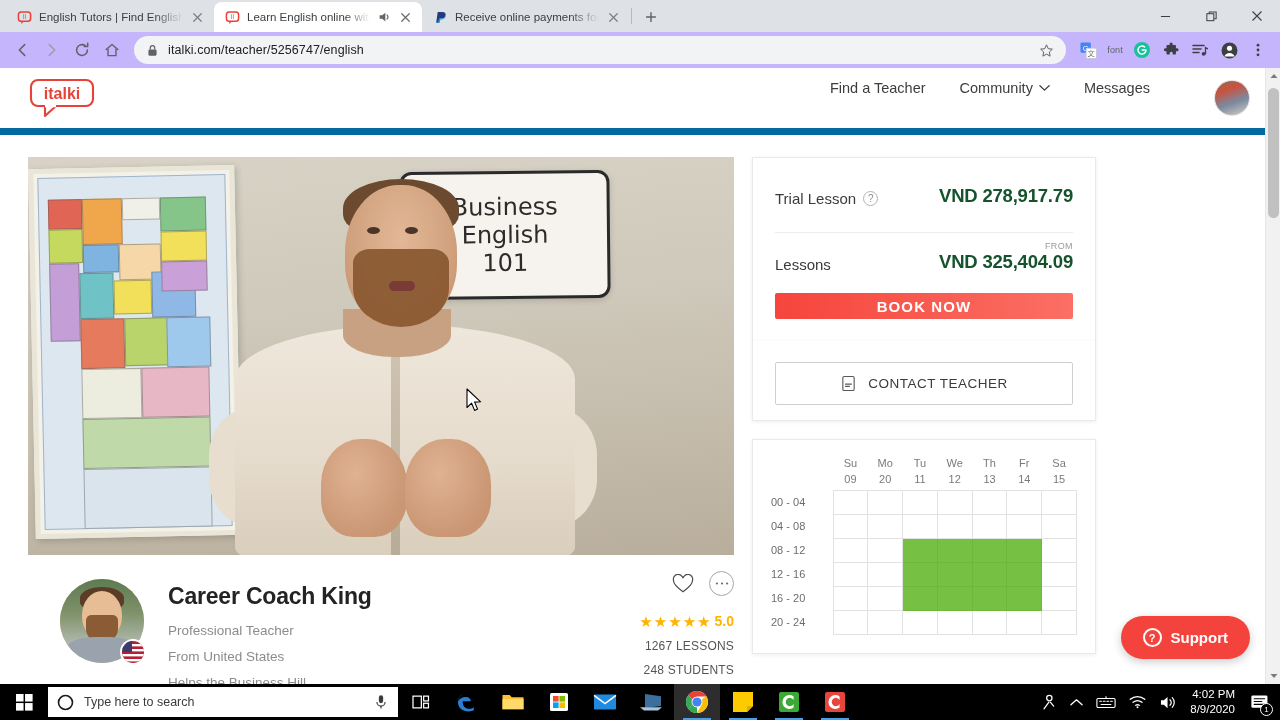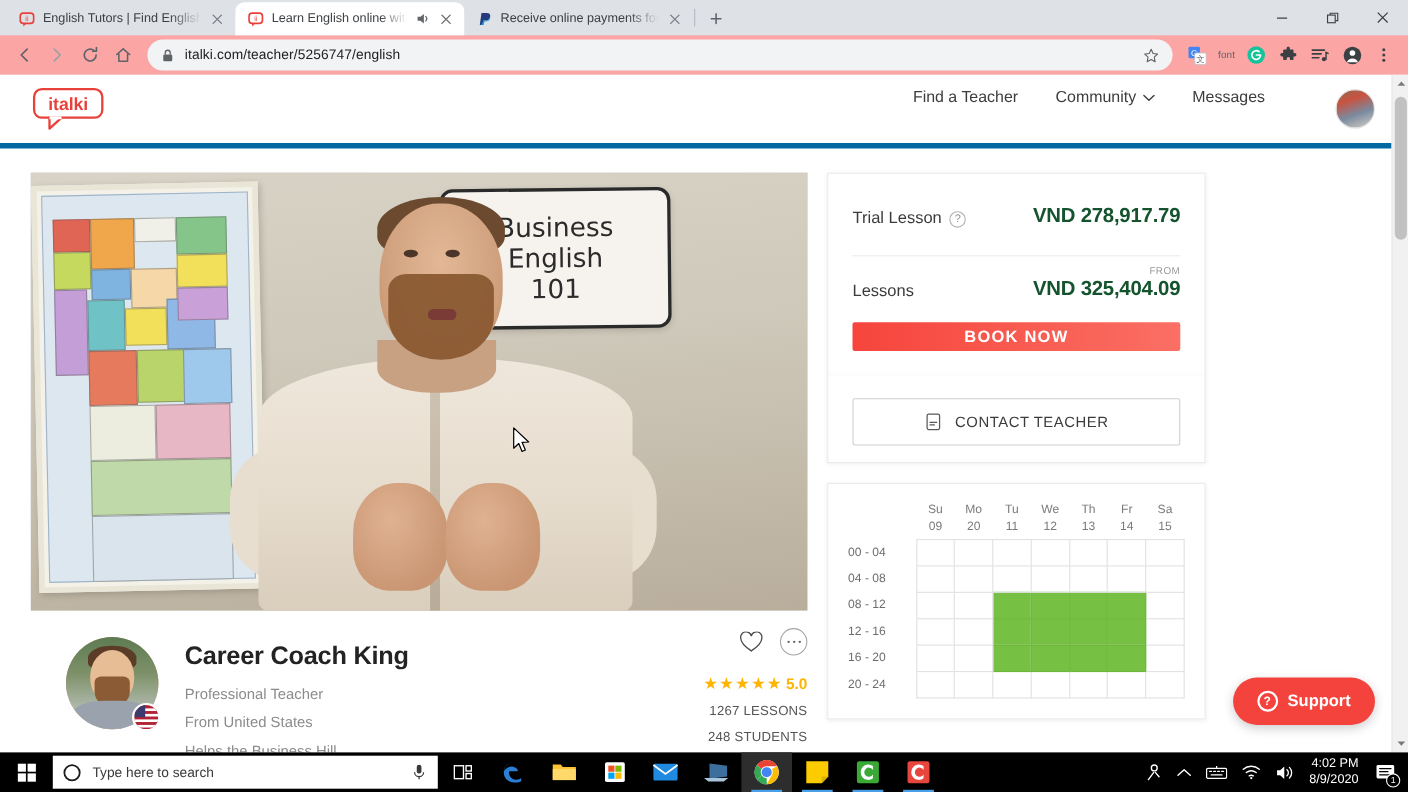--- a/index.html
+++ b/index.html
@@ -34,40 +34,40 @@
   .tab .tab-x { width: 15px; height: 15px; flex:0 0 15px; opacity: .78; }
   .tab .tab-audio { width: 14px; height: 14px; flex:0 0 14px; opacity:.8; }
   .tab-sep { width: 1px; height: 16px; background: #b6bac0; align-self: center; margin: 0 1px; }
   .newtab { width: 28px; height: 28px; display:flex; align-items:center; justify-content:center;
             margin-left: 4px; margin-bottom: 1px; border-radius: 50%; }
 
   .wincontrols { position: absolute; right: 0; top: 0; height: 32px; display: flex; }
   .wincontrols div { width: 46px; height: 32px; display: flex; align-items: center; justify-content: center; }
 
   .toolbar {
-    height: 36px; background: #fca5a5; display: flex; align-items: center;
+    height: 36px; background: #c4b5fd; display: flex; align-items: center;
     padding: 0 8px; gap: 2px;
   }
   .tb-btn { width: 28px; height: 28px; display:flex; align-items:center; justify-content:center;
             border-radius: 50%; flex: 0 0 auto; }
   .omnibox {
     flex: 1 1 auto; height: 28px; background: #f1f3f4; border-radius: 14px;
     display: flex; align-items: center; padding: 0 12px; margin: 0 6px;
     font-size: 12.5px; color: #202124; gap: 9px;
   }
   .omnibox .url { flex: 1 1 auto; letter-spacing: .1px; }
   .tb-right { display: flex; align-items: center; gap: 1px; }
   .ext-font { font-size: 9px; color: #5f6368; padding: 0 4px; letter-spacing: .2px; }
 
   
   .viewport { height: 616px; background: #ffffff; position: relative; overflow: hidden; }
 
   .site-header {
     height: 67px; background: #fff; display: flex; align-items: center;
-    padding: 0 30px 0 28px; border-bottom: 5px solid #0369a1;
+    padding: 0 30px 0 28px; border-bottom: 7px solid #0369a1;
   }
   .logo { width: 68px; height: 42px; position: relative; }
   .nav { margin-left: auto; display: flex; align-items: flex-start; gap: 34px; }
   .nav a { font-size: 14.5px; color: #3d3d3d; text-decoration: none; display: flex; align-items: center; gap: 6px; }
   .avatar {
     width: 36px; height: 36px; border-radius: 50%; margin-left: 30px; overflow:hidden;
     background: linear-gradient(160deg,#8e6b52 0%,#c9523f 28%,#7a8ba0 62%,#d8cfc4 100%);
     border: 1px solid #e3e3e3;
   }
 
@@ -160,21 +160,21 @@
   .t-stars .star { color: #ffb400; font-size: 15px; line-height: 1; }
   .t-rating { color: #ffb400; font-size: 14px; margin-left: 3px; font-weight: bold; }
   .t-stat { font-size: 12px; color: #555; margin-top: 10px; letter-spacing: .2px; }
 
   
   .card { background: #fff; border: 1px solid #eaeaea; box-shadow: 0 1px 4px rgba(0,0,0,.07); }
   .price-card { padding: 0 22px; }
   .price-row { display: flex; align-items: flex-end; justify-content: space-between; }
   .row-trial { padding: 27px 0 25px 0; }
   .row-lesson { padding: 8px 0 0 0; }
-  .price-label { font-size: 15px; color: #3b3b3b; display: flex; align-items: flex-end; gap: 7px; }
+  .price-label { font-size: 15px; color: #3b3b3b; display: flex; align-items: center; gap: 7px; }
   .qmark { width: 15px; height: 15px; border-radius: 50%; border: 1px solid #b3b3b3;
            font-size: 10px; color: #8d8d8d; display:flex; align-items:center; justify-content:center; }
   .price-val { font-size: 18.5px; color: #14532d; font-weight: 700; letter-spacing: -.2px; }
   .from-tag { font-size: 9px; color: #9a9a9a; text-align: right; letter-spacing: .4px; }
   .divider { height: 1px; background: #ececec; }
   .book-btn {
     margin: 20px 0 22px 0; height: 26px; border: none; width: 100%;
     background: linear-gradient(90deg,#f6453c 0%, #fb6f64 100%);
     color: #fff; font-size: 15px; font-weight: 700; letter-spacing: 1.1px;
     font-family: "Liberation Sans", sans-serif; border-radius: 2px; cursor: pointer;

